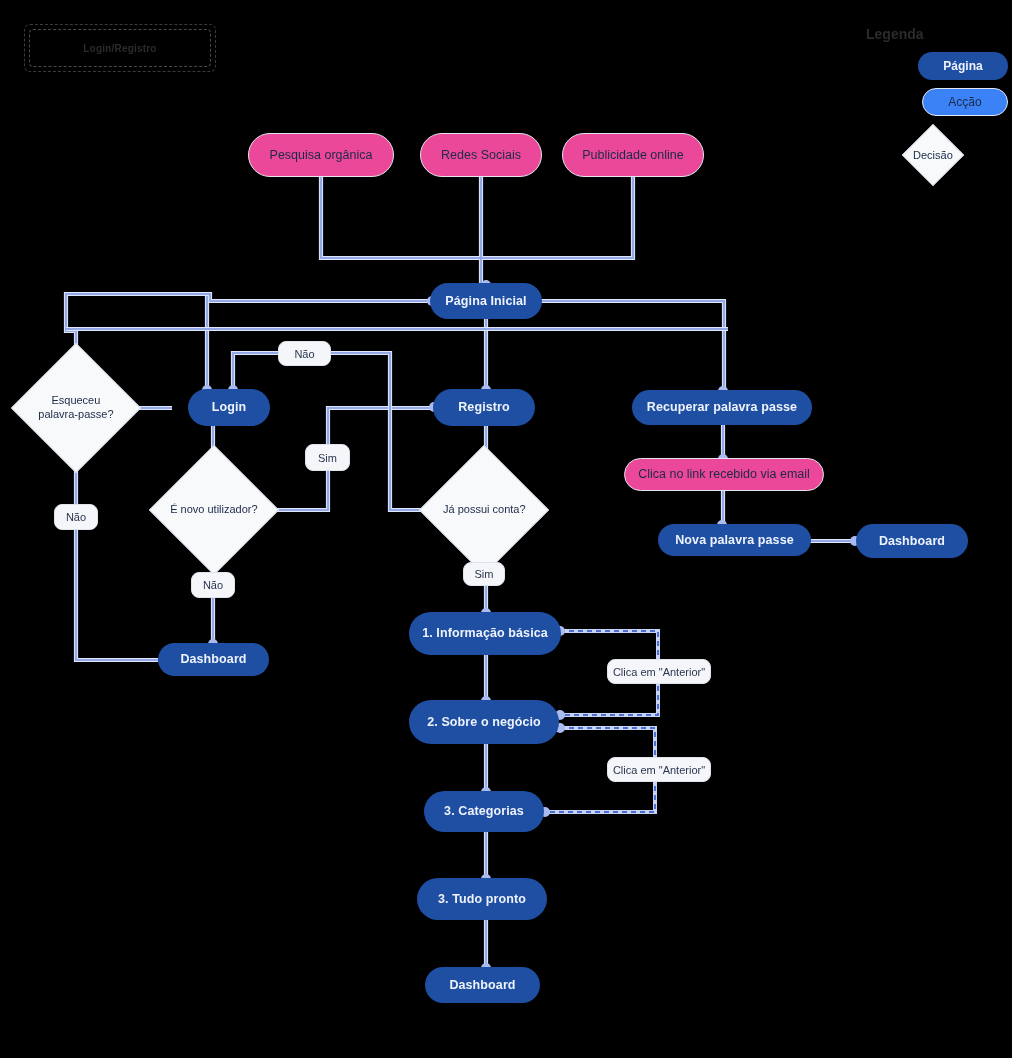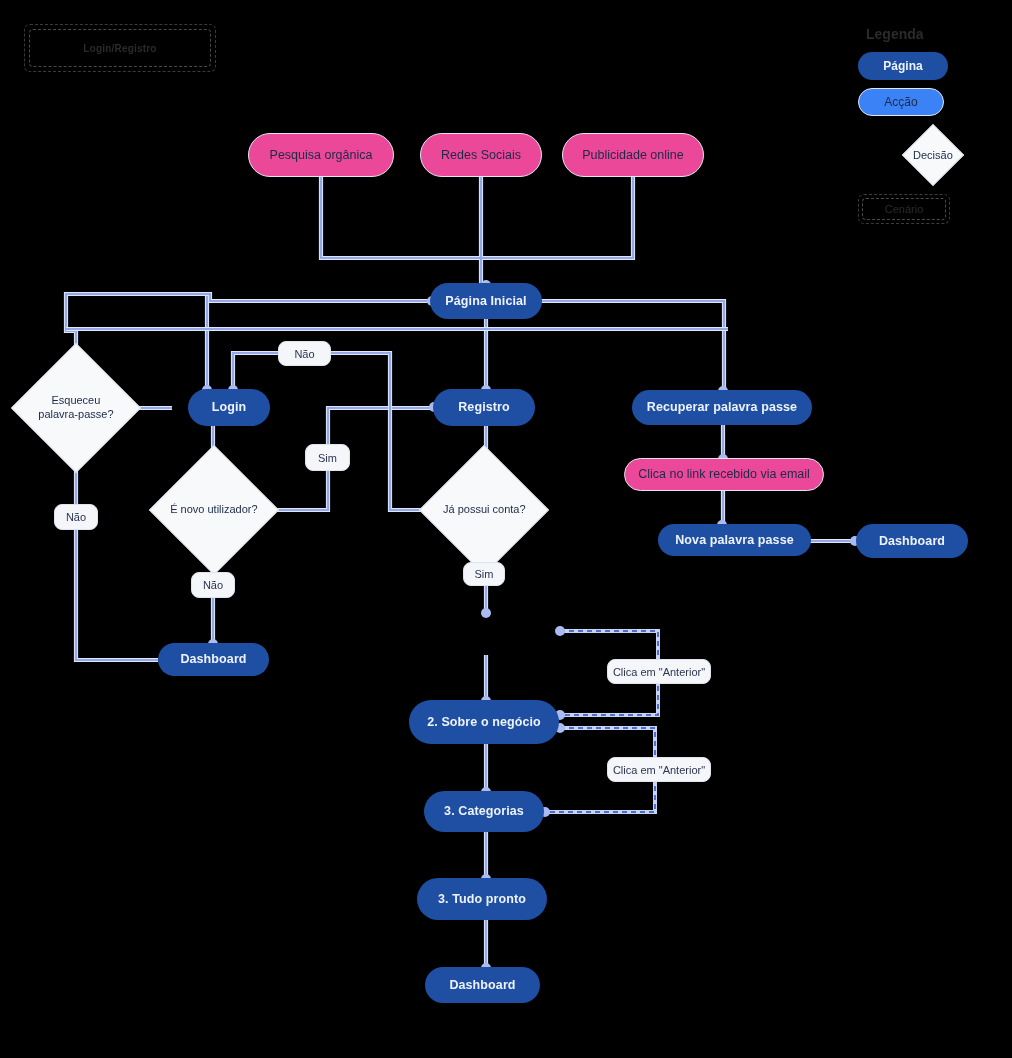--- a/index.html
+++ b/index.html
@@ -112,21 +112,21 @@
   }
   #legend-title {
     color: #2b2b2b;
     font-size: 14px;
     font-weight: 600;
     margin-left: 8px;
     margin-bottom: 10px;
   }
   .legend-row {
     display: flex;
-    justify-content: flex-start;
+    justify-content: flex-end;
     margin-bottom: 8px;
   }
   .legend-page {
     width: 90px; height: 28px;
     background: #1e4fa3;
     color: #eef2fb;
     border-radius: 999px;
     font-size: 12px;
     font-weight: 600;
     display: flex; align-items: center; justify-content: center;
@@ -361,20 +361,21 @@
   </div>
 
   <div class="node node-action" style="left:624px;top:458px;width:200px;height:33px">Clica no link recebido via email</div>
 
   <div class="node node-page" style="left:658px;top:524px;width:153px;height:32px">Nova palavra passe</div>
 
   <div class="node node-page" style="left:856px;top:524px;width:112px;height:34px">Dashboard</div>
 
   <div class="node node-page" style="left:158px;top:643px;width:111px;height:33px">Dashboard</div>
 
+  <div class="node node-page" style="left:409px;top:612px;width:152px;height:43px">1. Informação básica</div>
 
   <div class="node node-page" style="left:409px;top:700px;width:150px;height:44px">2. Sobre o negócio</div>
 
   <div class="node node-page" style="left:424px;top:791px;width:120px;height:41px">3. Categorias</div>
 
   <div class="node node-page" style="left:417px;top:878px;width:130px;height:42px">3. Tudo pronto</div>
 
   <div class="node node-page" style="left:425px;top:967px;width:115px;height:36px">Dashboard</div>
 
   <div class="edge-label" style="left:278px;top:341px;width:53px;height:25px">Não</div>
@@ -401,20 +402,15 @@
     <div class="legend-row">
       <div class="legend-action">Acção</div>
     </div>
 
     <div class="legend-row legend-dia-wrap">
       <div class="legend-dia">
         <span>Decisão</span>
       </div>
     </div>
 
-    <div class="legend-row">
-      <div class="legend-cont-outer">
-        <div class="legend-cont-inner">Cenário</div>
-      </div>
-    </div>
   </div>
 
 </div>
 
 </body></html>

